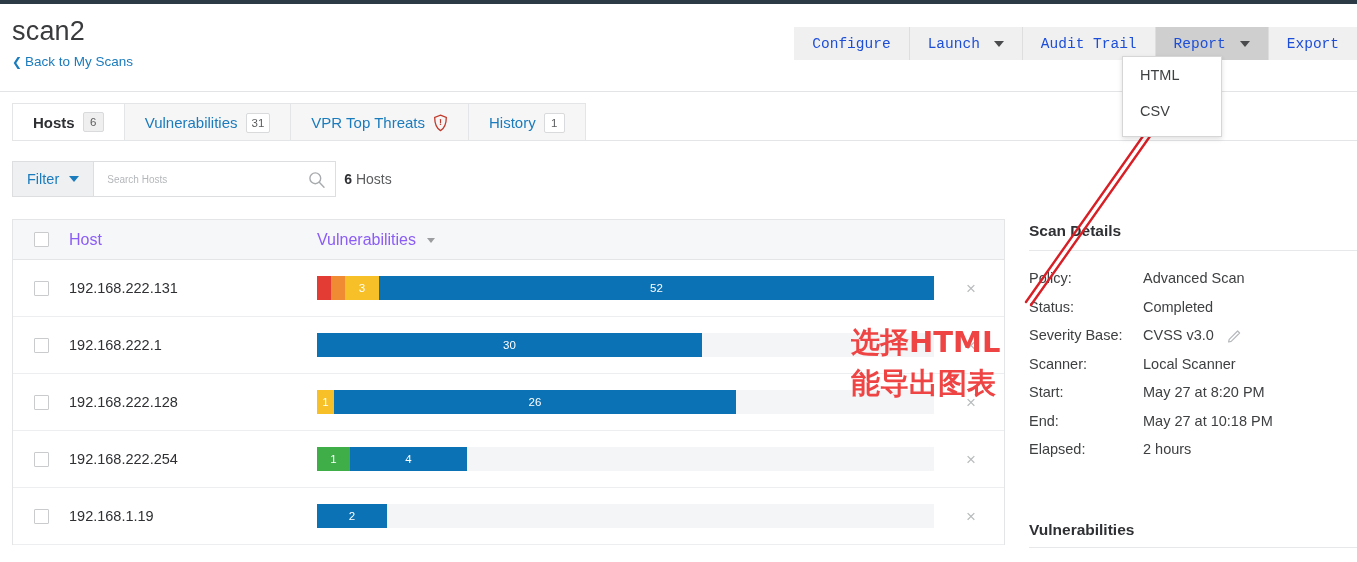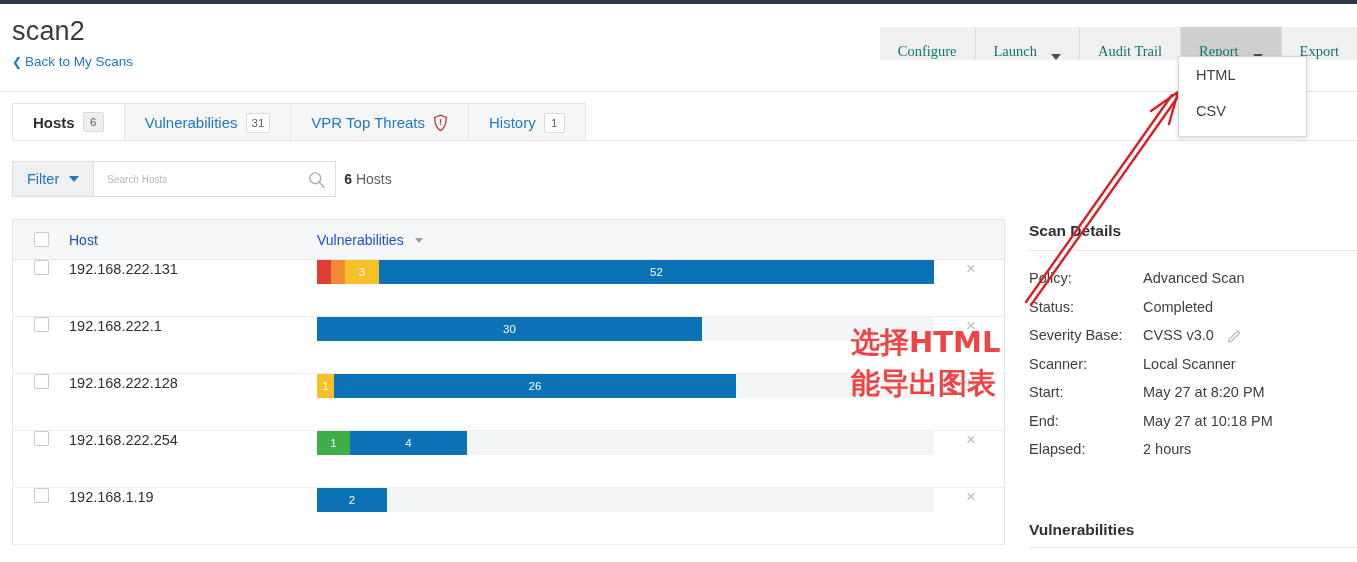--- a/index.html
+++ b/index.html
@@ -33,36 +33,36 @@
 
   .header-sep {
     position:absolute; left:0; top:91px; width:1357px; height:1px; background:#e2e4e6;
   }
 
   
   .btnbar { position:absolute; right:0px; top:23px; display:flex; align-items:stretch; }
   .tbtn {
     height:33px; padding:0 18px;
     background:#f0f0f0; border:none;
-    font-family:Liberation Serif, serif;
-    font-size:14.5px; color:#0f766e;
-    display:flex; align-items:flex-end; justify-content:center;
+    font-family:Liberation Mono, monospace;
+    font-size:14.5px; color:#1d4ed8;
+    display:flex; align-items:center; justify-content:center;
     cursor:pointer; white-space:nowrap;
   }
   .tbtn + .tbtn { border-left:1px solid #dedede; }
   .tbtn.active { background:#cfcfcf; }
   .tbtn .caret {
     display:inline-block; margin-left:14px;
     width:0;height:0;border-left:5px solid transparent;border-right:5px solid transparent;
     border-top:6px solid #4a4b4d;
   }
 
   
   .dropdown {
-    position:absolute; left:1178px; top:56px; width:129px; height:81px;
+    position:absolute; left:1122px; top:56px; width:100px; height:81px;
     background:#fff; border:1px solid #d6d6d6;
     box-shadow:0 2px 5px rgba(0,0,0,.13);
     z-index:30;
   }
   .dd-item {
     height:36px; padding:0 17px; display:flex; align-items:center;
     font-size:14.5px; color:#3f4042; cursor:pointer;
   }
 
   
@@ -127,28 +127,28 @@
     display:flex; align-items:center;
   }
   .col-check { width:56px; display:flex; align-items:center; justify-content:center; }
   .col-host { width:248px; }
   .col-vuln { flex:1; }
   .col-x { width:66px; display:flex; align-items:center; justify-content:center; }
   .chkbox {
     width:15px; height:15px; border:1px solid #c9cbcd; background:#fff; border-radius:1px;
     cursor:pointer;
   }
-  .th-label { font-size:14px; color:#1d4ed8; }
+  .th-label { font-size:16px; color:#8b5cf6; }
   .th-sort {
     display:inline-block; margin-left:7px;
     width:0;height:0;border-left:4px solid transparent;border-right:4px solid transparent;
     border-top:5px solid #9b9da0; vertical-align:middle;
   }
   .trow {
-    height:57px; display:flex; align-items:flex-start;
+    height:57px; display:flex; align-items:center;
     border-bottom:1px solid #eceef0; background:#fff;
   }
   .host-name { font-size:14.5px; color:#2f3033; }
   .bar-track {
     position:relative; height:24px; width:617px; background:#f4f5f6;
     display:flex; align-items:stretch; overflow:hidden;
   }
   .seg { height:24px; display:flex; align-items:center; justify-content:center; }
   .seg span { font-size:11.5px; color:#fff; }
   .x-icon { font-size:17px; color:#b9bcbe; cursor:pointer; line-height:1; }

